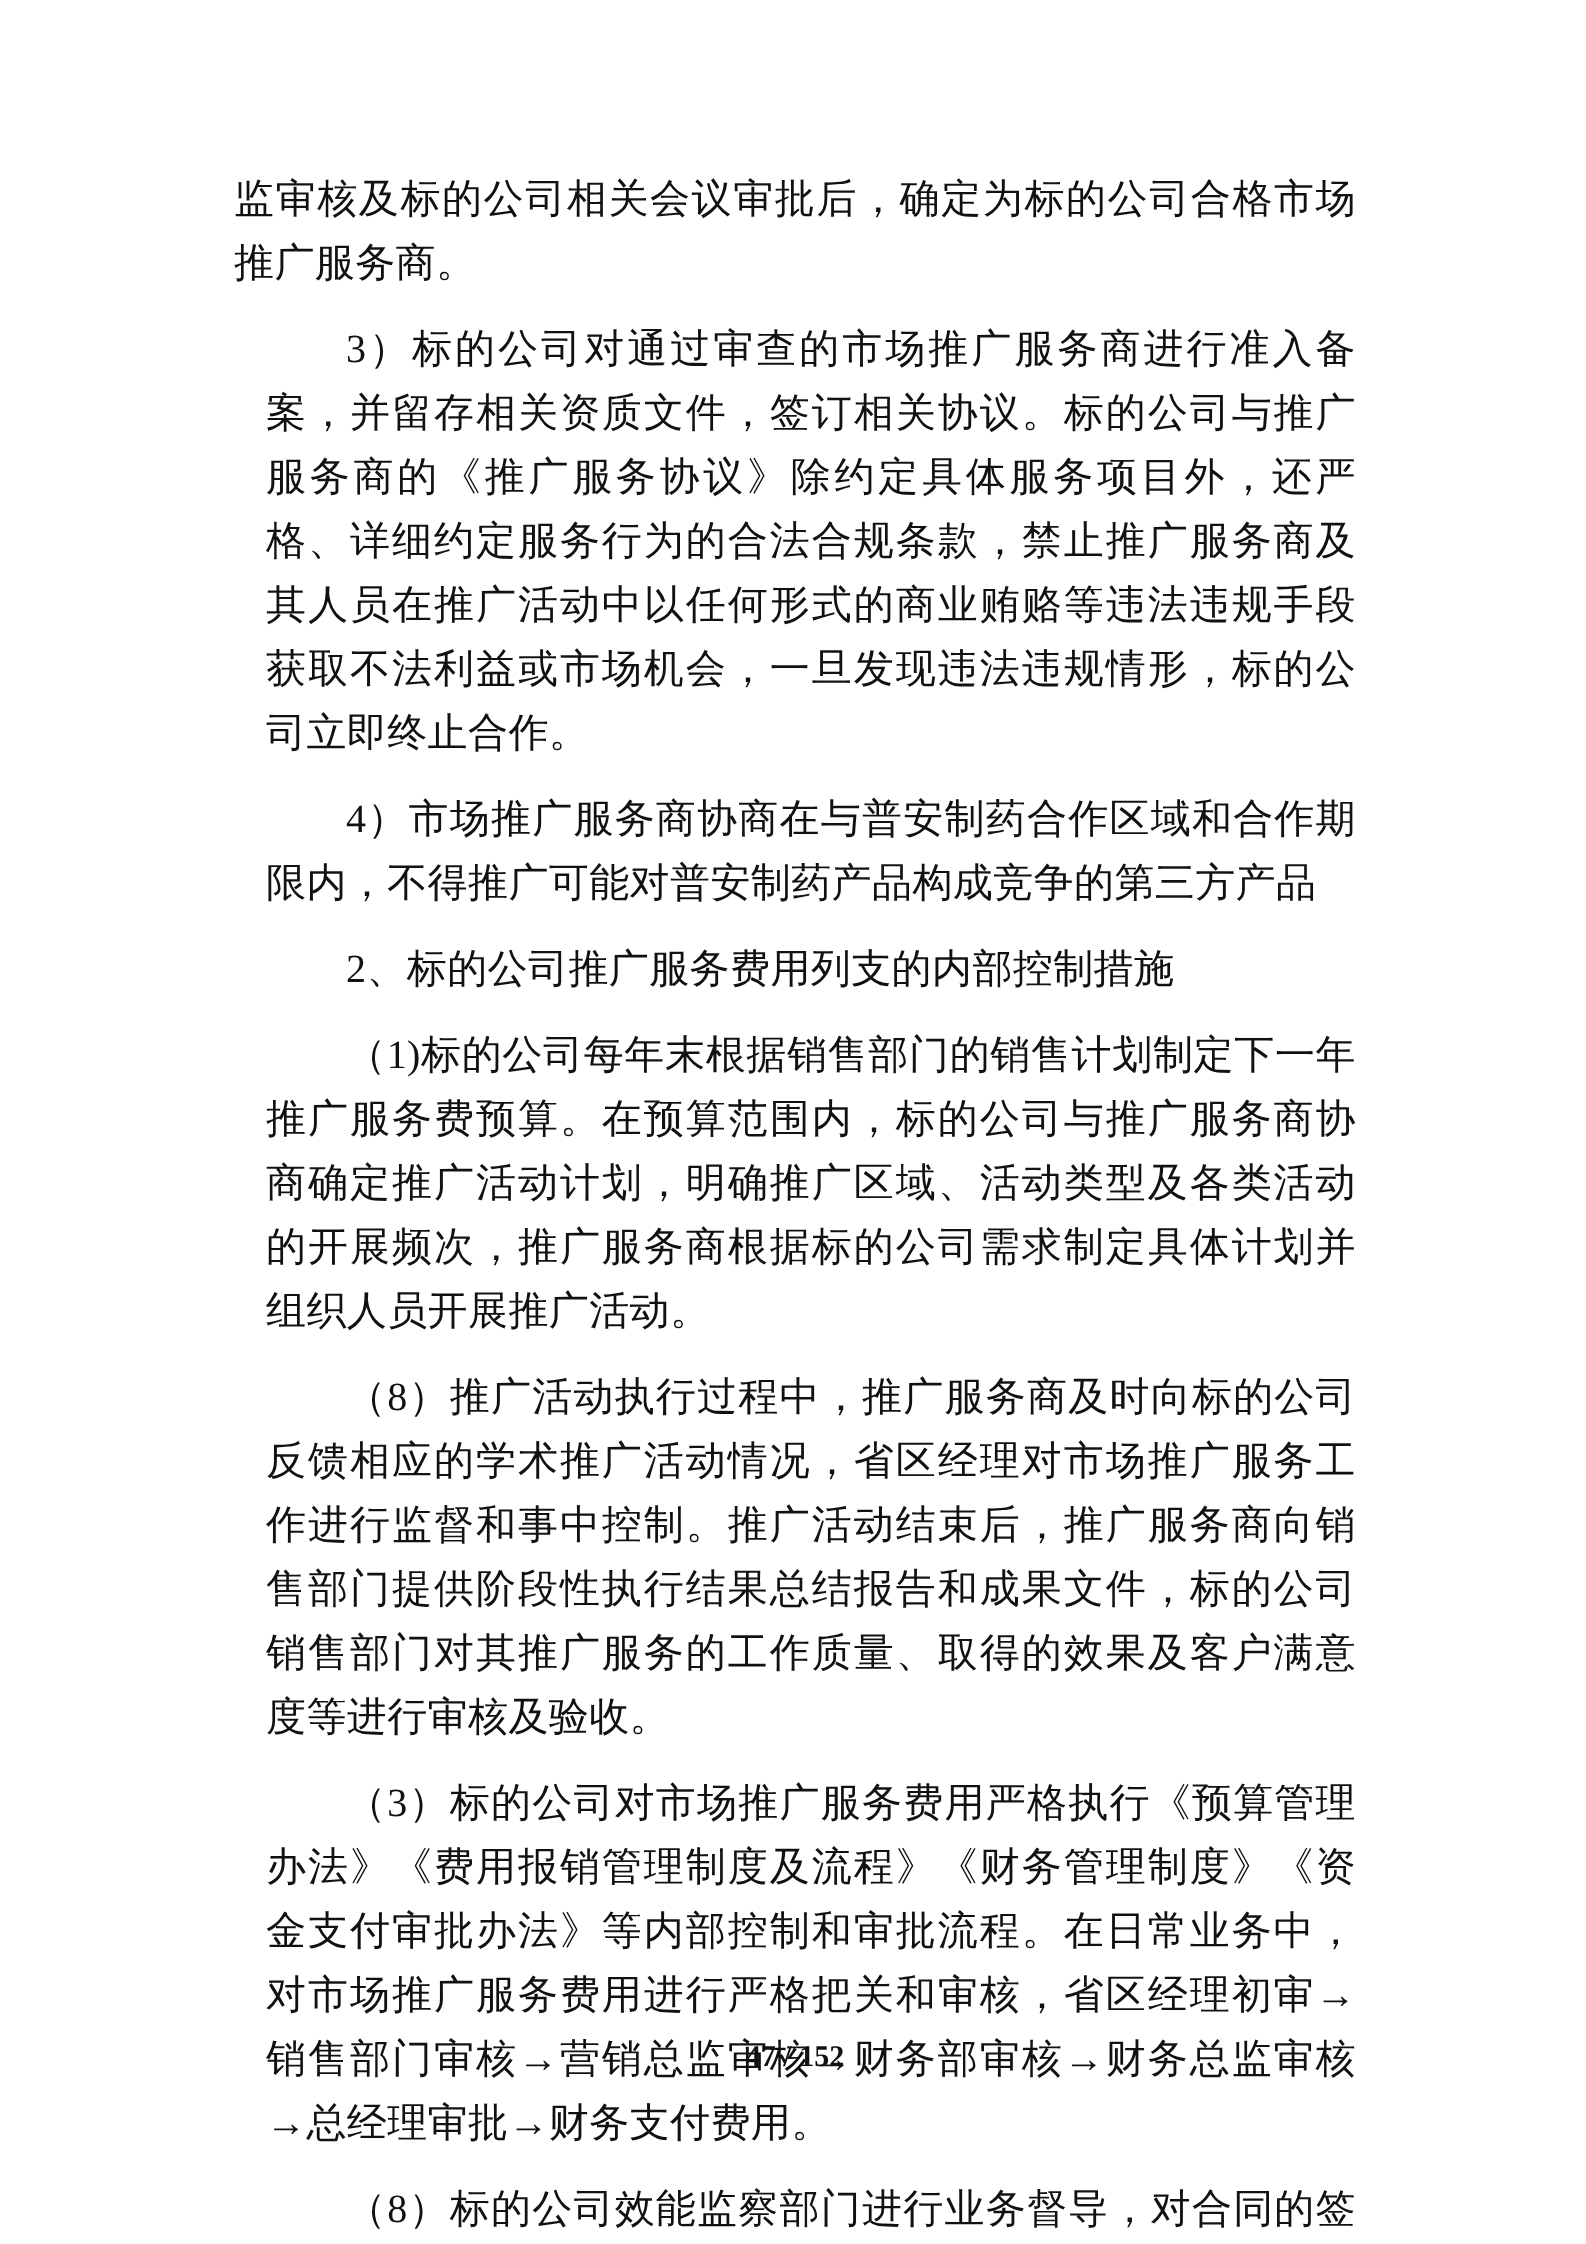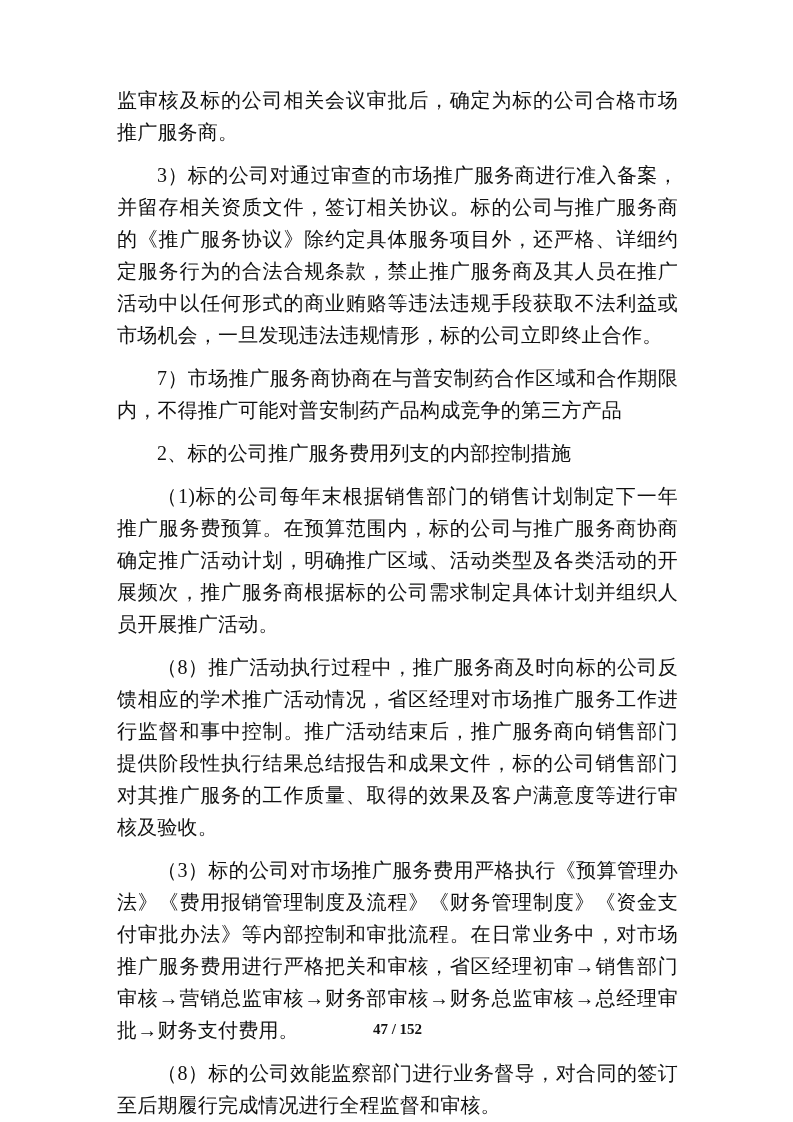--- a/index.html
+++ b/index.html
@@ -24,20 +24,21 @@
   }
   .content p {
     margin: 0;
     font-size: 20px;
     line-height: 32px;
     text-align: justify;
     letter-spacing: 0.2px;
   }
   .content p + p {
     margin-top: 11px;
+    margin-left: 16px;
   }
   .content p.indent {
     text-indent: 2em;
   }
   .content p.bold {
     font-weight: bold;
     line-height: 33px;
   }
   .footer {
     position: absolute;
@@ -50,21 +51,21 @@
     color: #111111;
   }
 </style>
 </head>
 <body>
 
 <div class="page">
   <div class="content" id="paragraphs-container">
       <p class="plain">监审核及标的公司相关会议审批后，确定为标的公司合格市场推广服务商。</p>
       <p class="indent">3）标的公司对通过审查的市场推广服务商进行准入备案，并留存相关资质文件，签订相关协议。标的公司与推广服务商的《推广服务协议》除约定具体服务项目外，还严格、详细约定服务行为的合法合规条款，禁止推广服务商及其人员在推广活动中以任何形式的商业贿赂等违法违规手段获取不法利益或市场机会，一旦发现违法违规情形，标的公司立即终止合作。</p>
-      <p class="indent">7）市场推广服务商协商在与普安制药合作区域和合作期限内，不得推广可能对普安制药产品构成竞争的第三方产品</p>
+      <p class="indent">4）市场推广服务商协商在与普安制药合作区域和合作期限内，不得推广可能对普安制药产品构成竞争的第三方产品</p>
       <p class="indent">2、标的公司推广服务费用列支的内部控制措施</p>
       <p class="indent">（1)标的公司每年末根据销售部门的销售计划制定下一年推广服务费预算。在预算范围内，标的公司与推广服务商协商确定推广活动计划，明确推广区域、活动类型及各类活动的开展频次，推广服务商根据标的公司需求制定具体计划并组织人员开展推广活动。</p>
       <p class="indent">（8）推广活动执行过程中，推广服务商及时向标的公司反馈相应的学术推广活动情况，省区经理对市场推广服务工作进行监督和事中控制。推广活动结束后，推广服务商向销售部门提供阶段性执行结果总结报告和成果文件，标的公司销售部门对其推广服务的工作质量、取得的效果及客户满意度等进行审核及验收。</p>
       <p class="indent">（3）标的公司对市场推广服务费用严格执行《预算管理办法》《费用报销管理制度及流程》《财务管理制度》《资金支付审批办法》等内部控制和审批流程。在日常业务中，对市场推广服务费用进行严格把关和审核，省区经理初审→销售部门审核→营销总监审核→财务部审核→财务总监审核→总经理审批→财务支付费用。</p>
       <p class="indent">（8）标的公司效能监察部门进行业务督导，对合同的签订至后期履行完成情况进行全程监督和审核。</p>
       <p class="indent">随着国家医药卫生体制改革不断深入，持续推进行业调整，“两票制”、“医</p>
     </div>
   <div class="footer">47 / 152</div>
 </div>
 

